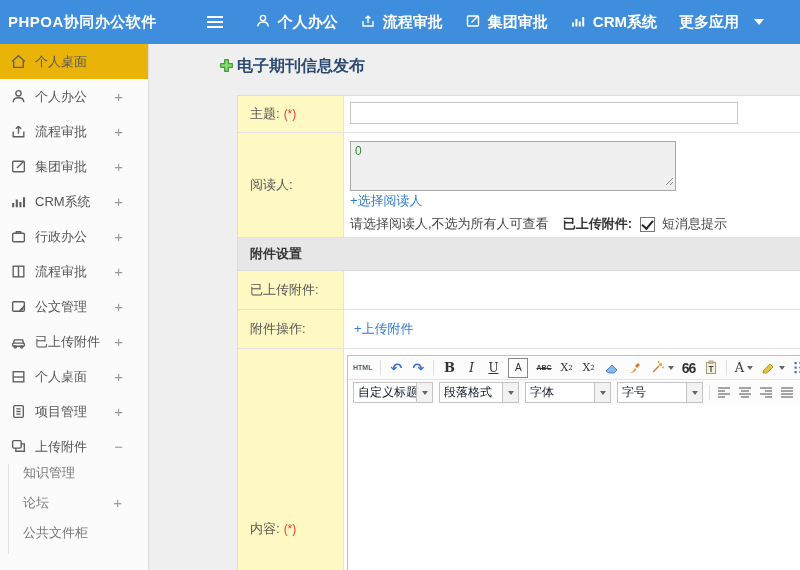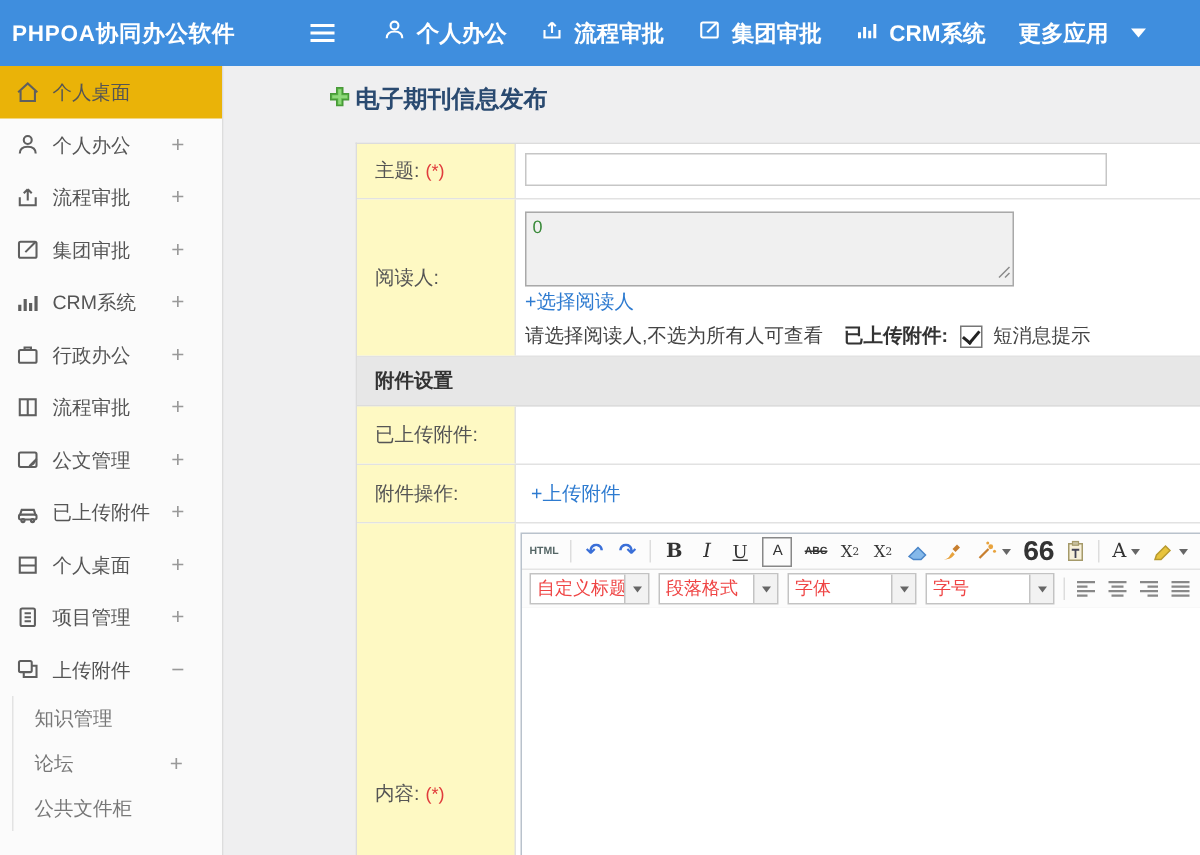--- a/index.html
+++ b/index.html
@@ -14,21 +14,21 @@
   .nav-item{display:flex;align-items:center;gap:7px;font-size:15px;font-weight:bold;white-space:nowrap;cursor:pointer;}
   .caret-dn{width:0;height:0;border-left:5px solid transparent;border-right:5px solid transparent;border-top:6px solid #fff;margin-left:8px;}
   
   .sb{position:absolute;left:0;top:44px;width:148px;height:526px;background:#fbfbfb;border-right:1px solid #ddd;overflow:hidden;z-index:4;}
   .sb-item{height:35px;display:flex;align-items:center;padding:0 12px 0 10px;font-size:13px;color:#555;cursor:pointer;}
   .sb-item.active{background:#eab308;}
   .sb-item .ic{width:17px;height:17px;margin-right:8px;flex-shrink:0;display:flex;align-items:center;justify-content:center;}
   .sb-item .lbl{flex:1;}
   .sb-item .sfx{color:#999;font-size:15px;margin-right:13px;}
   .sb-sub{margin-left:8px;border-left:1px solid #e3e3e3;}
-  .sb-sub-item{height:30px;display:flex;align-items:center;padding:0 26px 0 14px;font-size:13px;color:#777;cursor:pointer;}
+  .sb-sub-item{height:30px;display:flex;padding:0 26px 0 14px;font-size:13px;color:#777;cursor:pointer;}
   .sb-sub-item .lbl{flex:1;}
   .sb-sub-item .sfx{color:#999;font-size:15px;}
   .sicon{stroke:#5f5f5f;fill:none;stroke-width:1.3;}
   .hicon{stroke:#fff;fill:none;stroke-width:1.4;}
   
   .main{position:absolute;left:149px;top:44px;width:651px;height:526px;background:#efeff0;overflow:hidden;}
   .pg-title{position:absolute;left:71px;top:12px;display:flex;align-items:center;gap:4px;}
   .pg-title .txt{font-size:16px;font-weight:bold;color:#2a4a70;}
   
   .form{position:absolute;left:88px;top:51px;width:563px;background:#fff;border:1px solid #dcdcdc;border-right:none;border-bottom:none;}
@@ -61,23 +61,23 @@
   .tdiv{width:1px;height:15px;background:#ddd;flex-shrink:0;}
   .b-src{font-size:7px;font-weight:bold;color:#566;letter-spacing:0;}
   .b-ur{color:#3a6fd8;font-size:14px;font-weight:bold;font-family:"DejaVu Sans",sans-serif;}
   .b-B{font-family:"DejaVu Serif",serif;font-weight:bold;font-size:13px;}
   .b-I{font-family:"DejaVu Serif",serif;font-style:italic;font-size:13px;}
   .b-U{font-family:"DejaVu Serif",serif;font-size:12px;text-decoration:underline;}
   .b-A{border:1px solid #888;font-size:10px;padding:0 2px;line-height:12px;}
   .b-ABC{font-size:7px;font-weight:bold;text-decoration:line-through;}
   .b-X{font-size:11px;font-family:"DejaVu Serif",serif;}
   .b-X sup,.b-X sub{font-size:7px;}
-  .b-Q{font-family:Liberation Mono, monospace;font-weight:bold;font-size:19px;letter-spacing:-1px;}
+  .b-Q{font-family:Liberation Sans, sans-serif;font-weight:bold;font-size:14px;letter-spacing:-1px;}
   .mini-caret{width:0;height:0;border-left:3px solid transparent;border-right:3px solid transparent;border-top:4px solid #666;margin-left:3px;}
-  .sel{display:flex;align-items:center;height:19px;border:1px solid #c3c3c3;background:#fff;font-size:12px;color:#ef4444;flex-shrink:0;cursor:pointer;}
+  .sel{display:flex;align-items:center;height:19px;border:1px solid #c3c3c3;background:#fff;font-size:12px;color:#0f172a;flex-shrink:0;cursor:pointer;}
   .sel .s-lbl{flex:1;padding:0 4px;white-space:nowrap;overflow:hidden;}
   .sel .s-btn{width:15px;height:100%;border-left:1px solid #c3c3c3;background:#f2f2f2;display:flex;align-items:center;justify-content:center;}
   .s1{width:78px;}.s2{width:78px;}.s3{width:84px;}.s4{width:84px;}
   .edit-area{position:absolute;left:0;top:49px;right:0;bottom:0;background:#fff;cursor:text;}
 </style>
 </head>
 <body>
 
 <div class="hd">
   <div class="logo">PHPOA协同办公软件</div>

